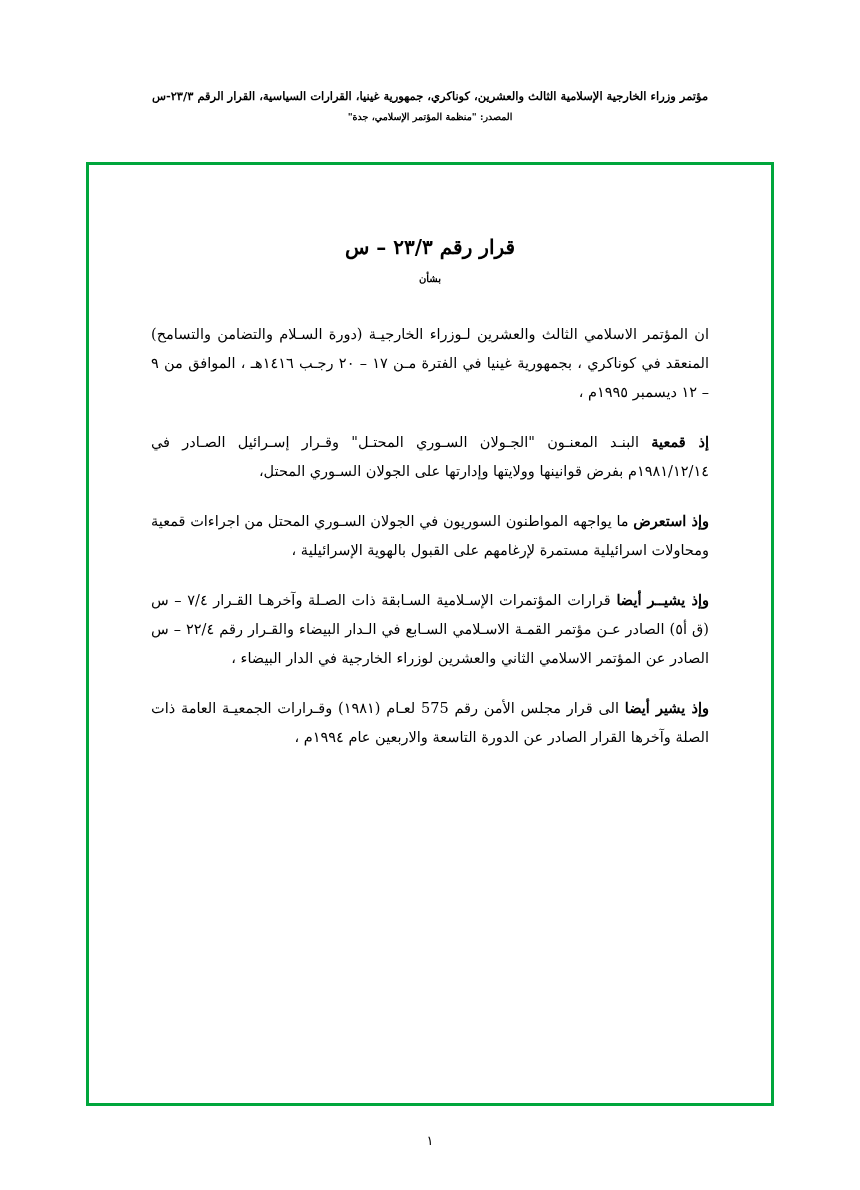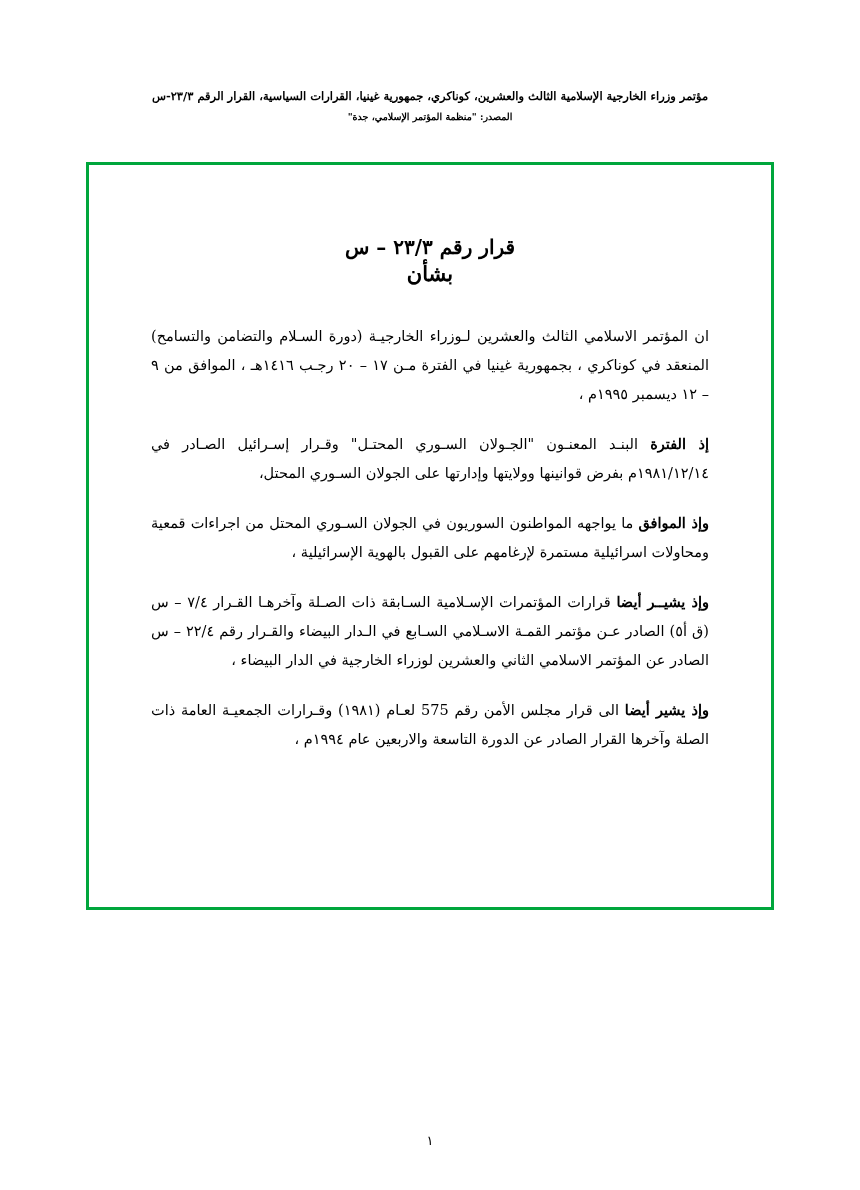--- a/index.html
+++ b/index.html
@@ -41,44 +41,44 @@
     font-weight: bold;
     margin-top: 6px;
   }
 
   
   .frame {
     position: absolute;
     top: 162px;
     left: 86px;
     width: 688px;
-    height: 748px;
+    height: 944px;
     border: 3px solid #00a63c;
     box-sizing: border-box;
     background: #ffffff;
   }
 
   .frame-inner {
     padding: 52px 62px 0 62px;
     direction: rtl;
   }
 
   .title-block {
     text-align: center;
     margin-top: 18px;
   }
   .title-block .t-main {
     font-size: 20px;
     font-weight: bold;
     letter-spacing: 1px;
   }
   .title-block .t-sub {
-    font-size: 21px;
+    font-size: 10px;
     font-weight: bold;
-    margin-top: 2px;
+    margin-top: 14px;
   }
   .title-block .t-topic {
     font-size: 17px;
     font-weight: bold;
     margin-top: 14px;
   }
 
   .body-text {
     margin-top: 36px;
     font-size: 14.5px;
@@ -124,25 +124,25 @@
         <div class="t-sub">بشأن</div>
       </div>
 
       <div class="body-text">
 
         <p class="para">
           <span>ان المؤتمر الاسلامي الثالث والعشرين لـوزراء الخارجيـة (دورة السـلام والتضامن والتسامح) المنعقد في كوناكري ، بجمهورية غينيا في الفترة مـن ١٧ – ٢٠ رجـب ١٤١٦هـ ، الموافق من ٩ – ١٢ ديسمبر ١٩٩٥م ،</span>
         </p>
 
         <p class="para">
-          <span class="lead">إذ الفترة</span><span> البنـد المعنـون "الجـولان السـوري المحتـل" وقـرار إسـرائيل الصـادر في ١٩٨١/١٢/١٤م بفرض قوانينها وولايتها وإدارتها على الجولان السـوري المحتل،</span>
+          <span class="lead">إذ قمعية</span><span> البنـد المعنـون "الجـولان السـوري المحتـل" وقـرار إسـرائيل الصـادر في ١٩٨١/١٢/١٤م بفرض قوانينها وولايتها وإدارتها على الجولان السـوري المحتل،</span>
         </p>
 
         <p class="para">
-          <span class="lead">وإذ الموافق</span><span> ما يواجهه المواطنون السوريون في الجولان السـوري المحتل من اجراءات قمعية ومحاولات اسرائيلية مستمرة لإرغامهم على القبول بالهوية الإسرائيلية ،</span>
+          <span class="lead">وإذ استعرض</span><span> ما يواجهه المواطنون السوريون في الجولان السـوري المحتل من اجراءات قمعية ومحاولات اسرائيلية مستمرة لإرغامهم على القبول بالهوية الإسرائيلية ،</span>
         </p>
 
         <p class="para">
           <span class="lead">وإذ يشيــر أيضا</span><span> قرارات المؤتمرات الإسـلامية السـابقة ذات الصـلة وآخرهـا القـرار ٧/٤ – س (ق أ٥) الصادر عـن مؤتمر القمـة الاسـلامي السـابع في الـدار البيضاء والقـرار رقم ٢٢/٤ – س الصادر عن المؤتمر الاسلامي الثاني والعشرين لوزراء الخارجية في الدار البيضاء ،</span>
         </p>
 
         <p class="para">
           <span class="lead">وإذ يشير أيضا</span><span> الى قرار مجلس الأمن رقم 575 لعـام (١٩٨١) وقـرارات الجمعيـة العامة ذات الصلة وآخرها القرار الصادر عن الدورة التاسعة والاربعين عام ١٩٩٤م ،</span>
         </p>
 

